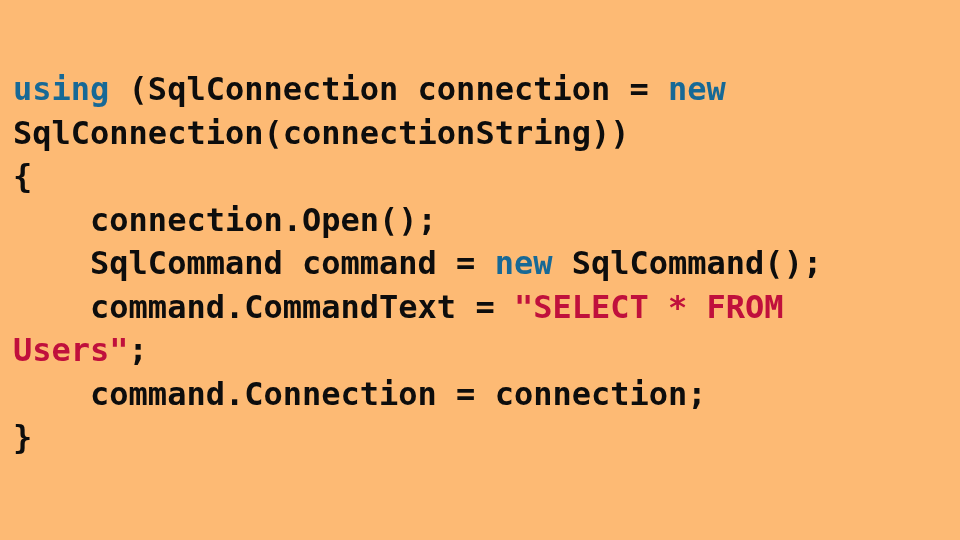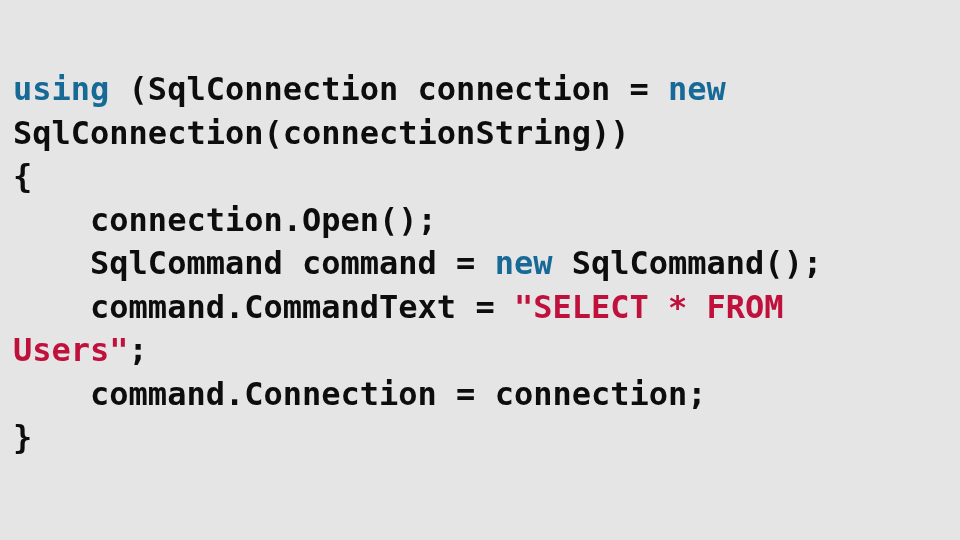--- a/index.html
+++ b/index.html
@@ -4,21 +4,21 @@
 <style>
   html, body {
     margin: 0;
     padding: 0;
     background: #ffffff;
   }
   .slide {
     position: relative;
     width: 960px;
     height: 540px;
-    background: #e5e5e5;
+    background: #fdba74;
     overflow: hidden;
   }
   .code {
     position: absolute;
     left: 13px;
     top: 68px;
     margin: 0;
     font-family: "DejaVu Sans Mono", "Liberation Mono", monospace;
     font-weight: bold;
     font-size: 32px;

